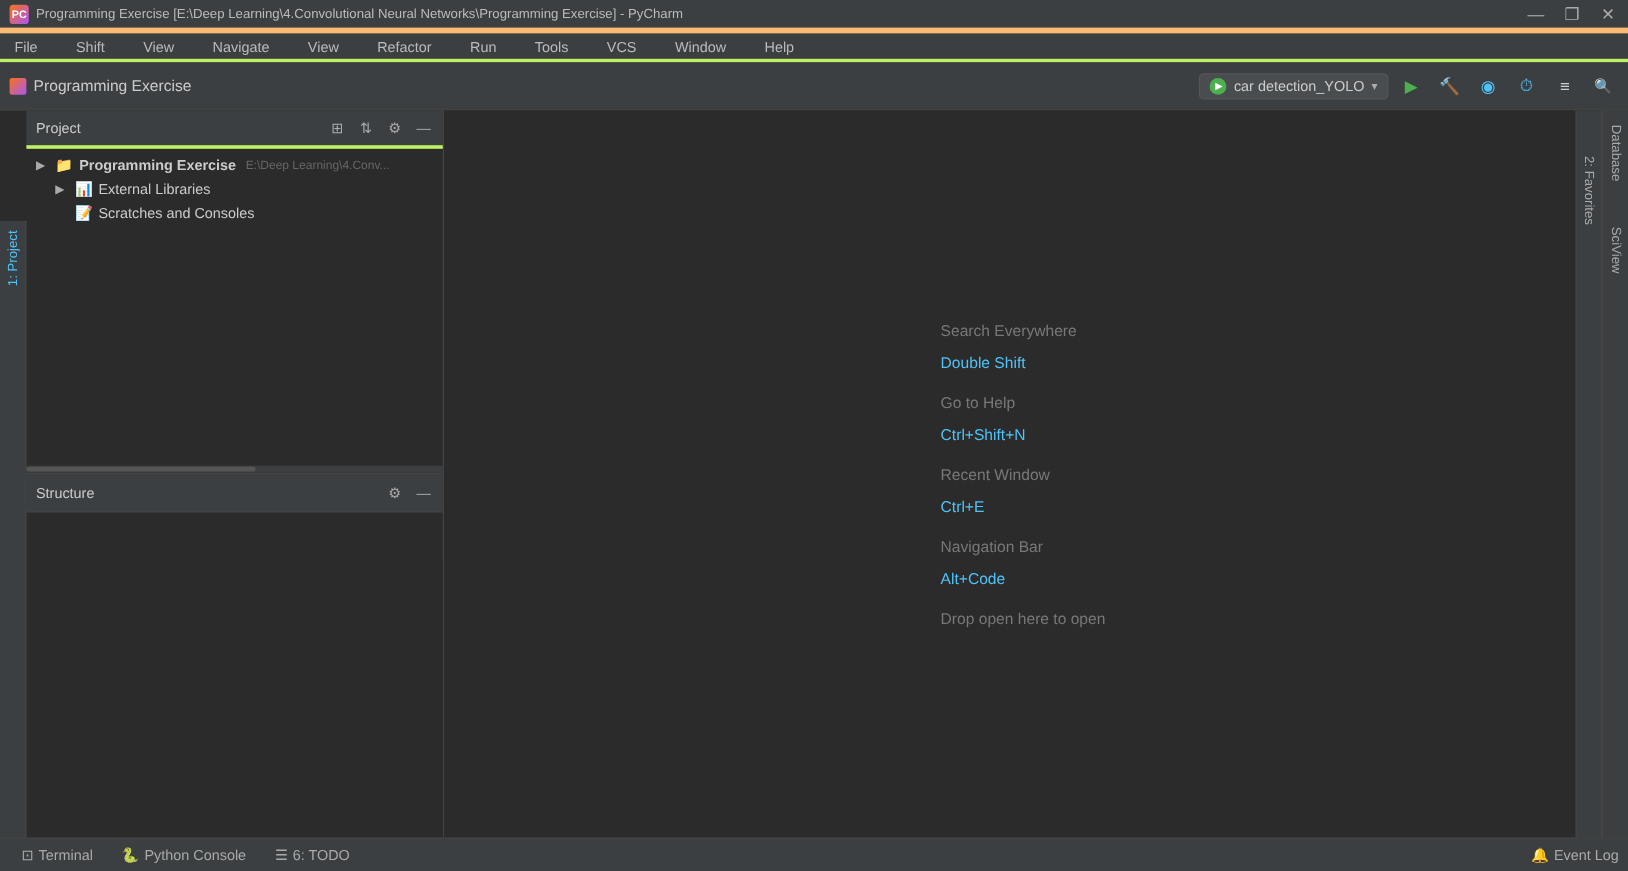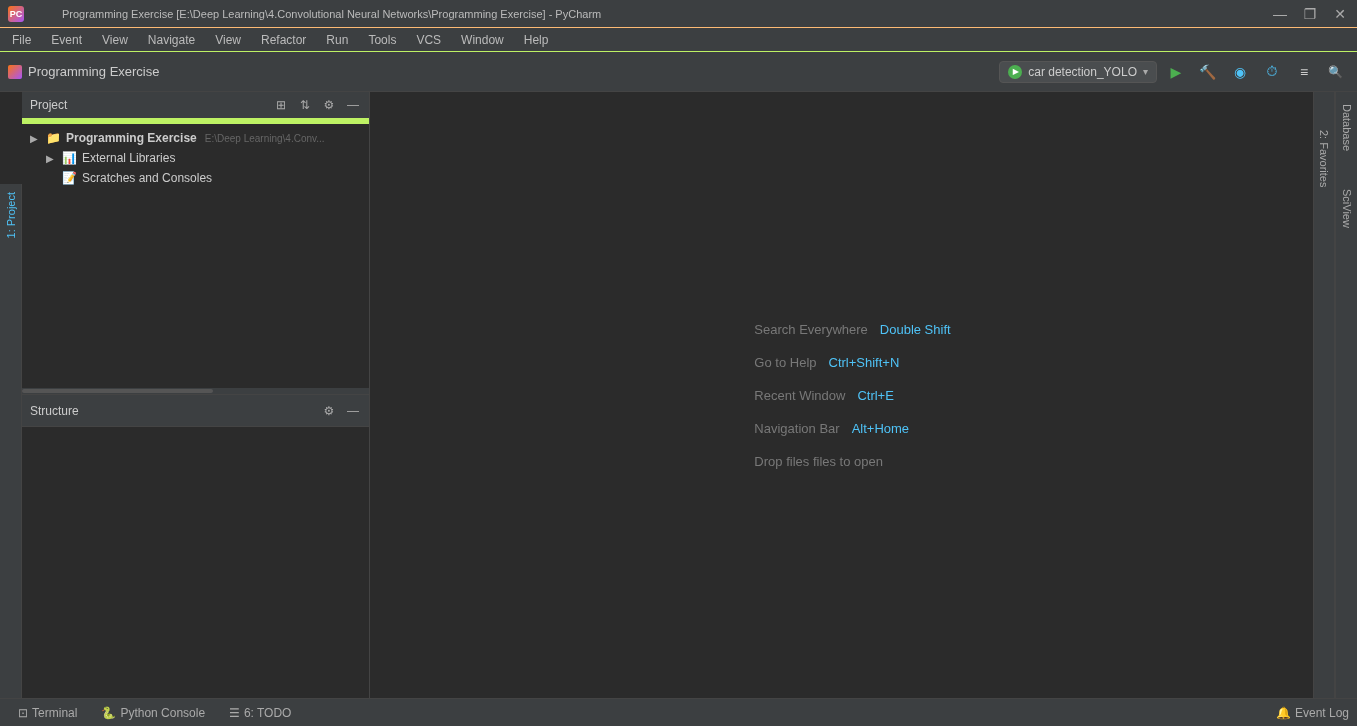--- a/index.html
+++ b/index.html
@@ -15,21 +15,21 @@
     }
 
     
     #title-bar {
       height: 28px;
       background: #3c3f41;
       display: flex;
       align-items: center;
       justify-content: space-between;
       padding: 0 8px;
-      border-bottom: 1px solid #fdba74;
+      border-bottom: 5px solid #fdba74;
     }
     #title-bar-left {
       display: flex;
       align-items: center;
       gap: 6px;
     }
     #title-bar-logo {
       width: 16px;
       height: 16px;
       background: linear-gradient(135deg, #f97316, #a855f7);
@@ -37,21 +37,20 @@
       display: flex;
       align-items: center;
       justify-content: center;
       font-size: 9px;
       color: white;
       font-weight: bold;
     }
     #title-bar-title {
       color: #bbb;
       font-size: 11px;
-      margin-left: 32px;
     }
     #title-bar-controls {
       display: flex;
       gap: 12px;
       align-items: center;
     }
     .title-btn {
       cursor: pointer;
       color: #aaa;
       font-size: 14px;
@@ -59,22 +58,22 @@
       text-align: center;
     }
 
     
     #menu-bar {
       height: 24px;
       background: #3c3f41;
       display: flex;
       align-items: center;
       padding: 0 4px;
-      border-bottom: 1px solid #bef264;
-      gap: 4px;
+      border-bottom: 3px solid #bef264;
+      gap: 16px;
     }
     .menu-item {
       padding: 2px 8px;
       font-size: 12px;
       color: #bbb;
       cursor: pointer;
       border-radius: 3px;
     }
 
     
@@ -281,20 +280,21 @@
     #welcome-hints {
       display: flex;
       flex-direction: column;
       gap: 18px;
       align-items: flex-start;
     }
     .hint-row {
       display: flex;
       gap: 12px;
       font-size: 13px;
+      flex-direction: column;
     }
     .hint-label {
       color: #787878;
     }
     .hint-shortcut {
       color: #4fc3f7;
     }
 
     
     #right-tab-strip {
@@ -388,21 +388,21 @@
   </div>
   <div id="title-bar-controls">
     <span class="title-btn">—</span>
     <span class="title-btn">❐</span>
     <span class="title-btn">✕</span>
   </div>
 </div>
 
 <div id="menu-bar">
     <div class="menu-item">File</div>
-    <div class="menu-item">Event</div>
+    <div class="menu-item">Shift</div>
     <div class="menu-item">View</div>
     <div class="menu-item">Navigate</div>
     <div class="menu-item">View</div>
     <div class="menu-item">Refactor</div>
     <div class="menu-item">Run</div>
     <div class="menu-item">Tools</div>
     <div class="menu-item">VCS</div>
     <div class="menu-item">Window</div>
     <div class="menu-item">Help</div>
   </div>
@@ -430,21 +430,21 @@
 
 <div id="main-content" style="height: calc(726px - 28px - 24px - 40px - 28px); display:flex; position:relative;">
 
   <div id="structure-left-strip" style="position:relative; width:22px; background:#3c3f41; display:flex; flex-direction:column; border-right:1px solid #444; flex-shrink:0;">
     <div class="struct-tab">1: Project</div>
   </div>
 
   <div id="project-panel" style="width:348px; background:#2b2b2b; display:flex; flex-direction:column; border-right:1px solid #444; flex-shrink:0;">
 
     <div id="project-panel-top" style="height:50%; display:flex; flex-direction:column; border-bottom:1px solid #444;">
-      <div id="project-panel-header" style="height:32px; background:#3c3f41; display:flex; align-items:center; padding:0 8px; gap:8px; border-bottom:6px solid #bef264;">
+      <div id="project-panel-header" style="height:32px; background:#3c3f41; display:flex; align-items:center; padding:0 8px; gap:8px; border-bottom:3px solid #bef264;">
         <span id="project-header-label" style="font-size:12px;color:#ccc;font-weight:500;flex:1;">Project</span>
         <span class="panel-header-icon" title="Collapse All">⊞</span>
         <span class="panel-header-icon" title="Scroll from Source">⇅</span>
         <span class="panel-header-icon" title="Settings">⚙</span>
         <span class="panel-header-icon" title="Close">—</span>
       </div>
       <div id="project-tree" style="flex:1; padding:4px 0; overflow-y:auto;">
 
         <div class="tree-item" style="padding-left:8px;">
           <span class="tree-arrow">▶</span>
@@ -490,24 +490,24 @@
       <div class="hint-row">
         <span class="hint-label">Go to Help</span>
         <span class="hint-shortcut">Ctrl+Shift+N</span>
       </div>
       <div class="hint-row">
         <span class="hint-label">Recent Window</span>
         <span class="hint-shortcut">Ctrl+E</span>
       </div>
       <div class="hint-row">
         <span class="hint-label">Navigation Bar</span>
-        <span class="hint-shortcut">Alt+Home</span>
+        <span class="hint-shortcut">Alt+Code</span>
       </div>
       <div class="hint-row">
-        <span class="hint-label">Drop files files to open</span>
+        <span class="hint-label">Drop open here to open</span>
       </div>
     </div>
   </div>
 
   <div id="right-tab-strip" style="width:22px;background:#3c3f41;display:flex;flex-direction:column;align-items:center;border-left:1px solid #444;padding-top:4px;gap:2px;flex-shrink:0;">
     <div class="right-tab" style="writing-mode:vertical-rl;font-size:11px;color:#aaa;padding:8px 2px;cursor:pointer;white-space:nowrap;">Database</div>
     <div class="right-tab" style="writing-mode:vertical-rl;font-size:11px;color:#aaa;padding:8px 2px;cursor:pointer;white-space:nowrap;margin-top:20px;">SciView</div>
   </div>
 
 </div>

